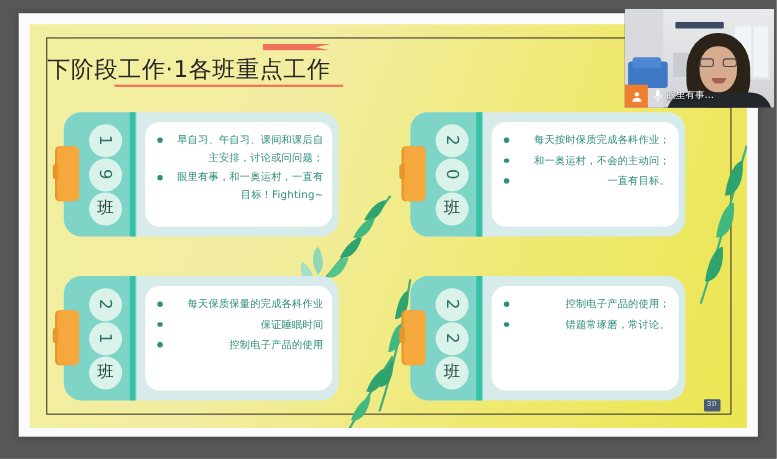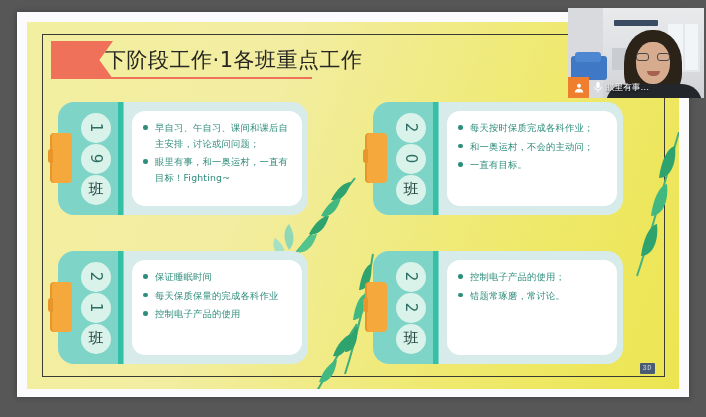--- a/index.html
+++ b/index.html
@@ -23,21 +23,21 @@
     overflow:hidden;
   }
   
   .inner-frame{
     position:absolute;left:15px;top:12px;right:14px;bottom:12px;
     border:1.3px solid #3b3b35;
     pointer-events:none;
   }
 
   
-  .title-wrap{position:absolute;left:24px;top:18px;height:40px;display:flex;align-items:center;}
+  .title-wrap{position:absolute;left:24px;top:18px;height:40px;display:flex;align-items:flex-end;flex-direction:column;}
   .ribbon{
     position:relative;width:62px;height:38px;background:#ef7159;
     clip-path:polygon(0 0,100% 0,78% 50%,100% 100%,0 100%);
   }
   .title-text{
     margin-left:-8px;
     font-size:21px;line-height:34px;color:#262622;
     white-space:nowrap;letter-spacing:.5px;
     font-family:"DejaVu Sans","Liberation Sans",sans-serif;
     font-weight:400;
@@ -91,20 +91,21 @@
     background:#ffffff;border-radius:13px;
     padding:9px 8px 8px 10px;box-sizing:border-box;
     overflow:hidden;
   }
   ul.bullets{margin:0;padding:0;list-style:none;}
   ul.bullets li{
     position:relative;padding-left:13px;margin:0 0 2px 0;
     color:#2f8d7c;font-size:9.3px;line-height:14.4px;
     font-family:"DejaVu Sans","Liberation Sans",sans-serif;
     letter-spacing:.2px;
+    text-align:right;
   }
   ul.bullets li:before{
     content:"";position:absolute;left:1px;top:5px;width:4.5px;height:4.5px;
     border-radius:50%;background:#2f8d7c;
   }
   ul.bullets.tight li{line-height:15.6px;margin-bottom:3px;}
 
   
   .watermark{
     position:absolute;right:24px;bottom:15px;
@@ -261,22 +262,22 @@
           <div class="badge digit">
               <span>2</span>
             </div>
           <div class="badge digit">
               <span>1</span>
             </div>
           <div class="badge cls">班</div>
         </div>
         <div class="white-panel">
           <ul class="bullets tight">
+            <li>每天保质保量的完成各科作业</li>
             <li>保证睡眠时间</li>
-            <li>每天保质保量的完成各科作业</li>
             <li>控制电子产品的使用</li>
           </ul>
         </div>
       </div>
 
       <div class="card" style="left:340px;top:229px;">
         <div class="shadow-plate"></div>
         <div class="teal-panel"></div>
         <div class="teal-edge"></div>
         <div class="clip"></div>

